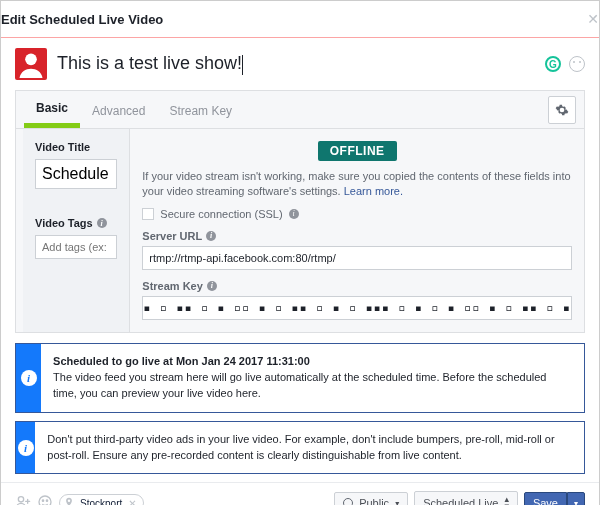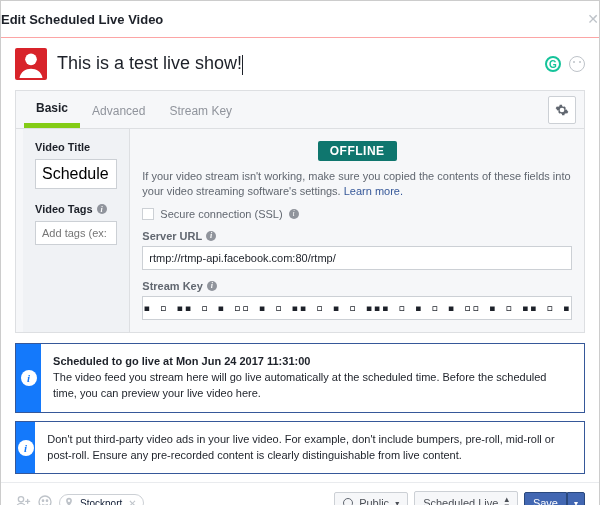--- a/index.html
+++ b/index.html
@@ -95,21 +95,21 @@
       <div class="gear">
         <svg width="14" height="14" viewBox="0 0 24 24" fill="#616770">
             <path d="M12 8a4 4 0 100 8 4 4 0 000-8zm9 4a7 7 0 01-.1 1.2l2 1.6-2 3.4-2.4-.8a7 7 0 01-2 1.2l-.4 2.6h-4l-.4-2.6a7 7 0 01-2-1.2l-2.4.8-2-3.4 2-1.6A7 7 0 013 12a7 7 0 01.1-1.2l-2-1.6 2-3.4 2.4.8a7 7 0 012-1.2L8 2.8h4l.4 2.6a7 7 0 012 1.2l2.4-.8 2 3.4-2 1.6A7 7 0 0121 12z"></path>
           </svg>
       </div>
     </div>
     <div class="body">
       <div class="left">
         <div class="field-label">Video Title</div>
         <input class="text-input" value="Schedule test" style="">
-        <div class="field-label" style="margin-top:14px;">
+        <div class="field-label" style="margin-top:28px;">
             <span>Video Tags</span>
             <span class="tip-icon">i</span>
           </div>
         <input class="tags-input" placeholder="Add tags (ex: comedy, animals, make-up etc." style="">
       </div>
       <div class="right">
         <div class="badge-row">
             <span class="offline-badge">OFFLINE</span>
           </div>
         <div class="help"><span>If your video stream isn't working, make sure you copied the contents of these fields into your video streaming software's settings. </span><span class="link">Learn more.</span></div>
@@ -132,21 +132,21 @@
           </div>
       </div>
     </div>
   </div>
 
   <div class="callout">
     <div class="callout-bar">
         <div class="callout-icon">i</div>
       </div>
     <div class="callout-body">
-      <strong>Scheduled to go live at Mon Jun 24 2017 11:31:00</strong><br>
+      <strong>Scheduled to go live at Mon Jan 24 2017 11:31:00</strong><br>
       <span>The video feed you stream here will go live automatically at the scheduled time. Before the scheduled time, you can preview your live video here.</span>
     </div>
   </div>
 
   <div class="callout">
     <div class="callout-bar">
         <div class="callout-icon">i</div>
       </div>
     <div class="callout-body">
       <span>Don't put third-party video ads in your live video. For example, don't include bumpers, pre-roll, mid-roll or post-roll. Ensure any pre-recorded content is clearly distinguishable from live content.</span>

